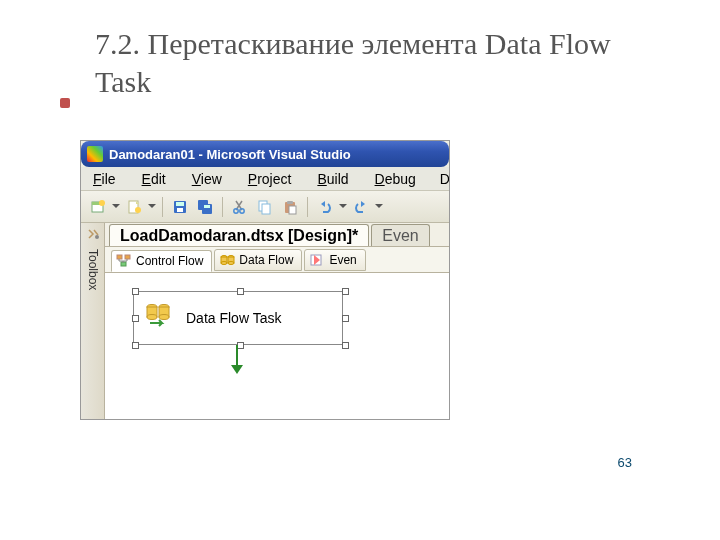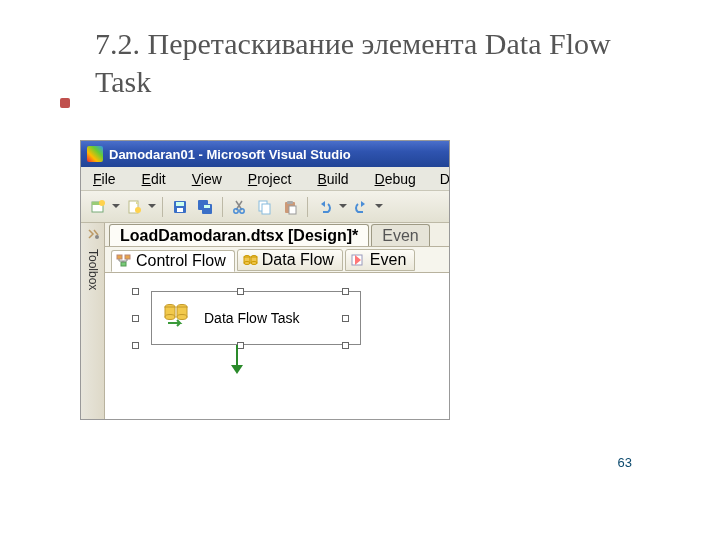--- a/index.html
+++ b/index.html
@@ -51,20 +51,21 @@
   .titlebar {
     height: 26px;
     background: linear-gradient(#4a6fcb, #2f54b0 40%, #214496);
     color: #fff;
     display: flex;
     align-items: center;
     padding: 0 6px;
     font-weight: bold;
     font-size: 13px;
     gap: 6px;
+    border-radius: 8px;
   }
   .vs-logo {
     width: 16px; height: 16px;
     background: linear-gradient(45deg,#e23,#fb0,#6c3,#39e);
     border-radius: 2px;
   }
   
   .menubar {
     height: 24px;
     background: #e8e8e0;
@@ -170,38 +171,38 @@
     padding-left: 6px;
     gap: 2px;
   }
   .dtab {
     height: 22px;
     padding: 0 8px 0 4px;
     background: linear-gradient(#fdfcf7,#ece9dc);
     border: 1px solid #bbb7a2;
     border-radius: 3px 3px 0 0;
     display: flex; align-items: center; gap: 4px;
-    font-size: 16px;
+    font-size: 12px;
   }
   .dtab.active {
     background: #fff;
     border-bottom-color: #fff;
     position: relative;
     top: 1px;
   }
   .dtab-icon { width: 16px; height: 16px; display:flex; align-items:center; justify-content:center;}
   
   .canvas {
     position: absolute;
     left: 24px; top: 132px; right: 0; bottom: 0;
     background: #fff;
   }
   .task-box {
     position: absolute;
-    left: 46px; top: 18px;
+    left: 28px; top: 18px;
     width: 210px; height: 54px;
     background: #fff;
     border: 1px solid #888;
     display: flex;
     align-items: center;
     padding-left: 10px;
     gap: 14px;
     font-size: 14px;
   }
   

